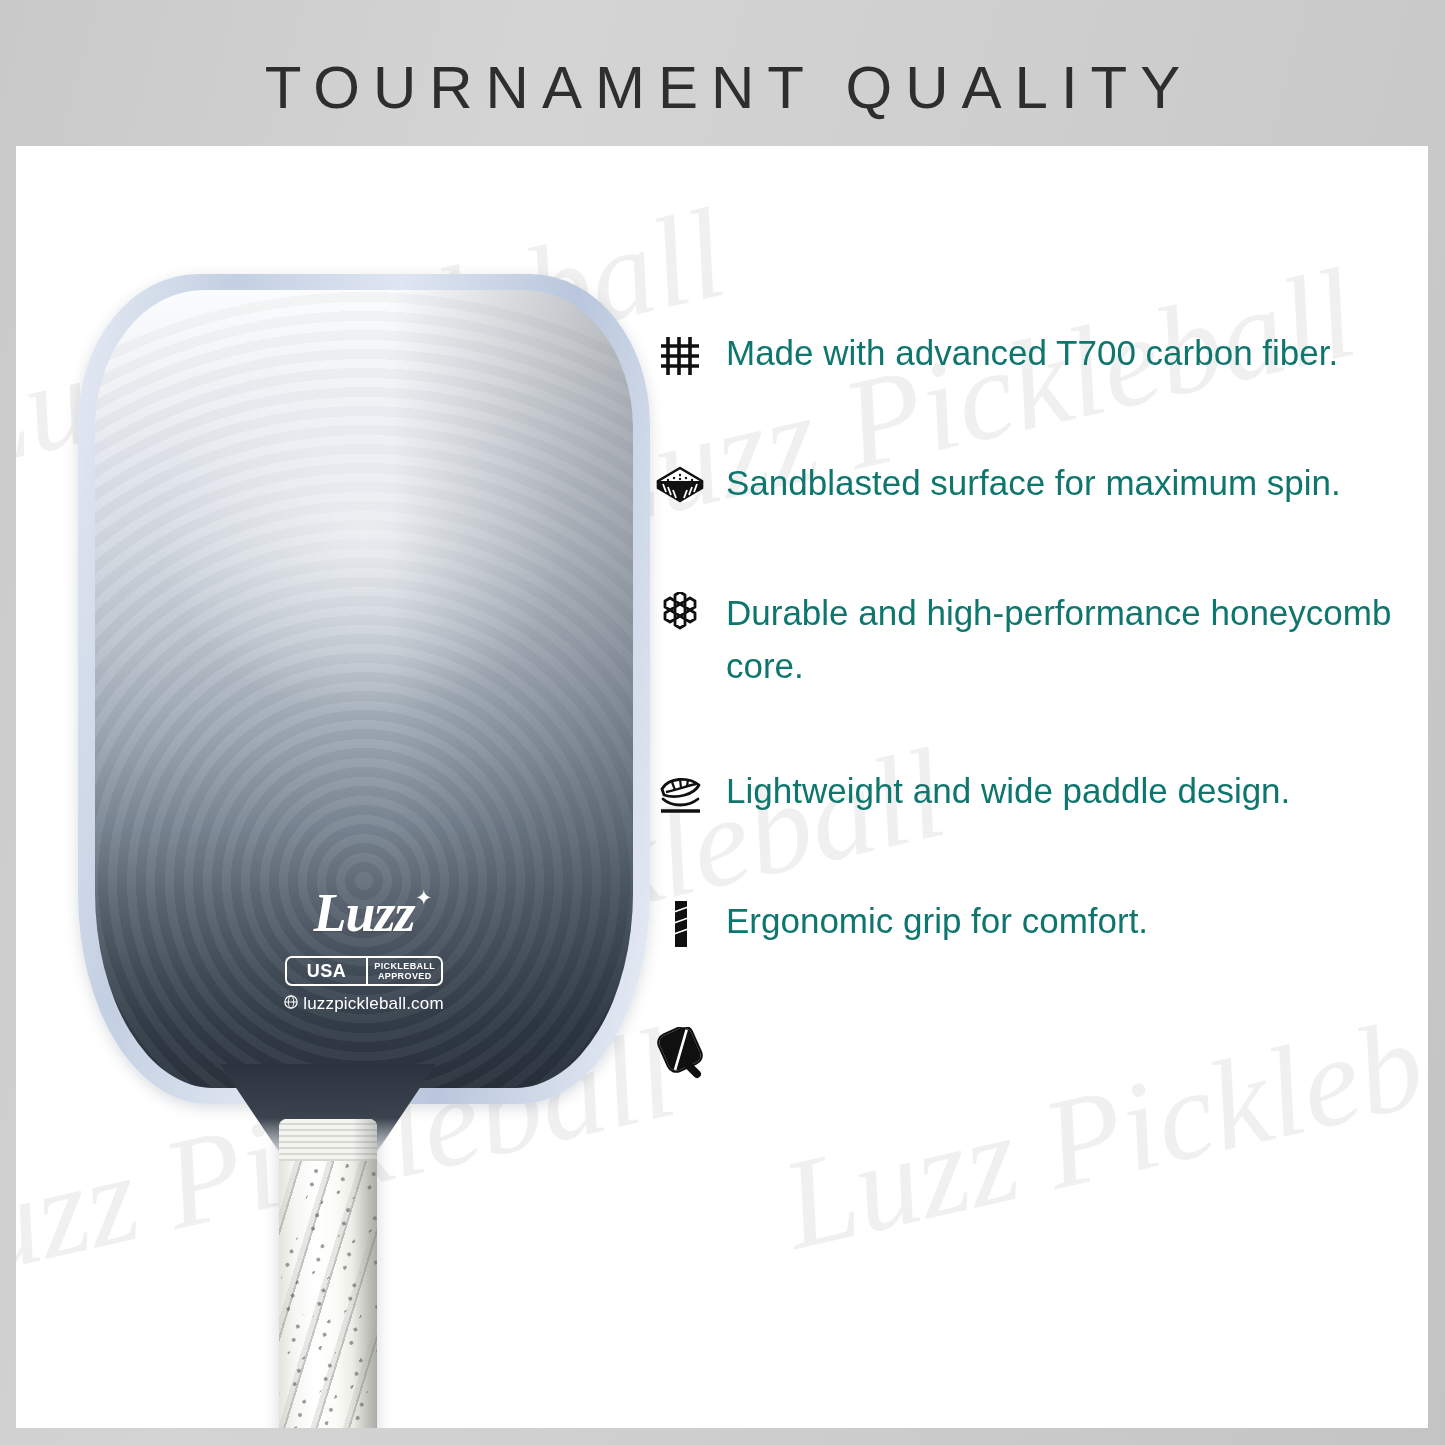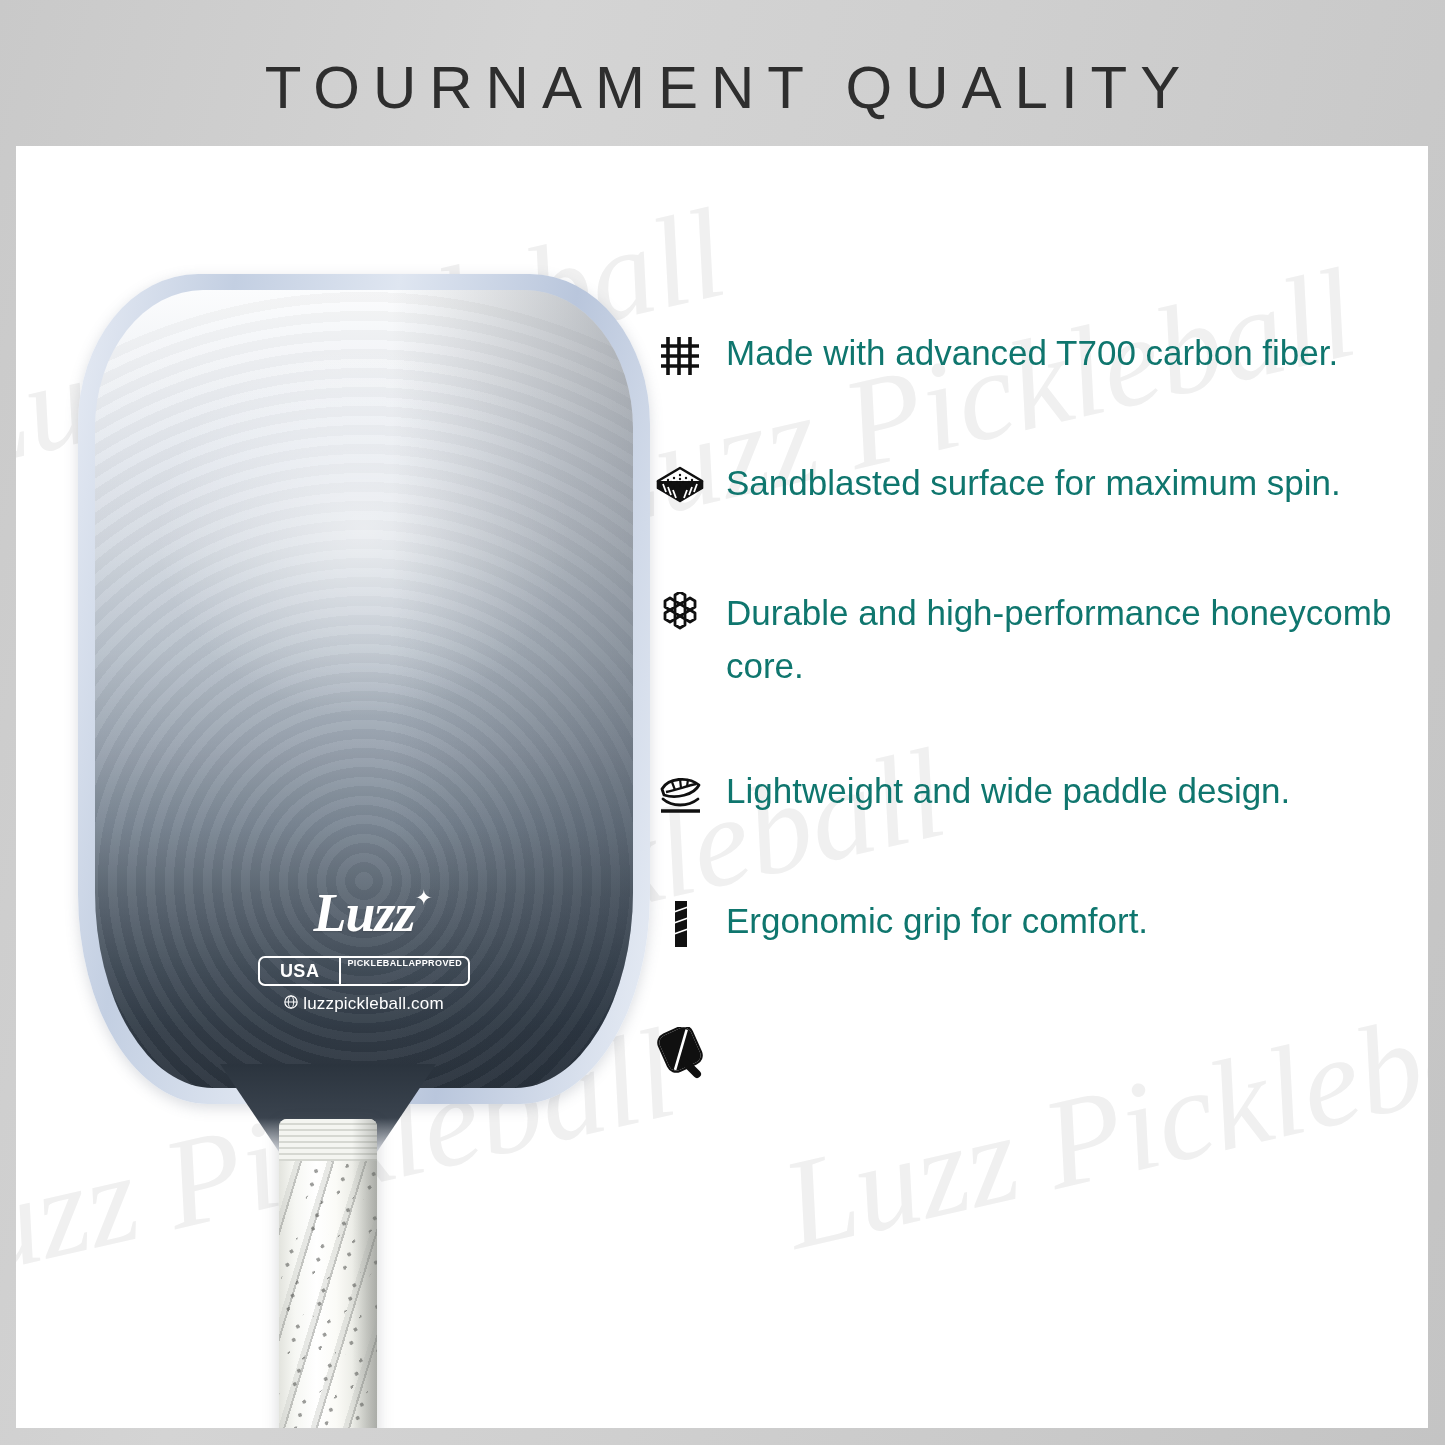--- a/index.html
+++ b/index.html
@@ -211,21 +211,21 @@
     color: #ffffff;
     letter-spacing: 0.5px;
     line-height: 1;
   }
   .usa-div {
     width: 2px;
     background: #ffffff;
   }
   .usa-right {
     display: flex;
-    flex-direction: row;
+    flex-direction: column;
     justify-content: center;
     padding: 0 6px;
     color: #ffffff;
   }
   .usa-right span {
     font-size: 9px;
     font-weight: 700;
     letter-spacing: 0.4px;
     line-height: 1.12;
     display: block;

